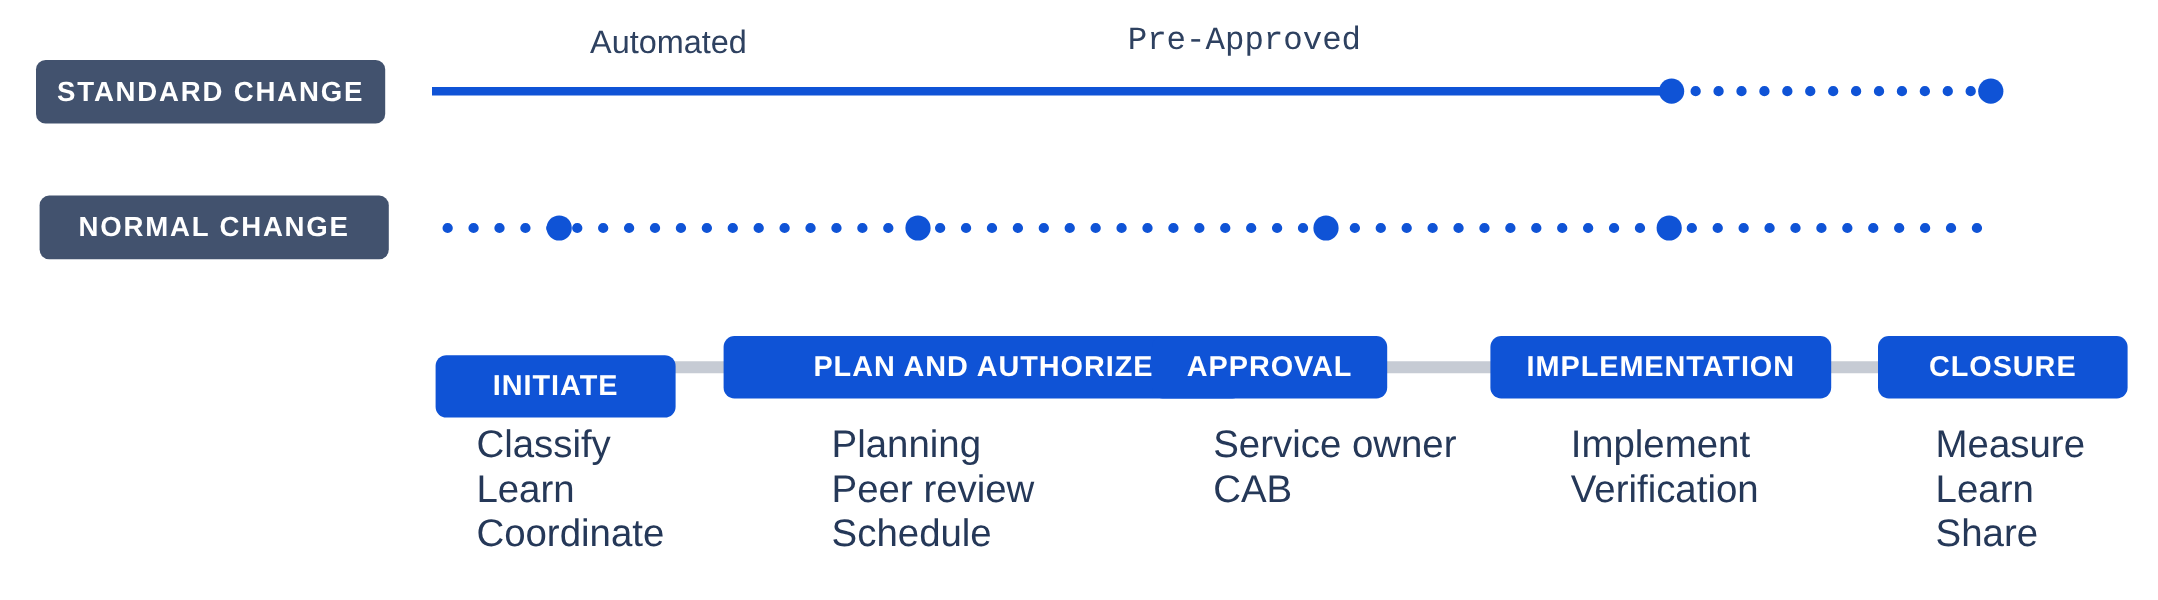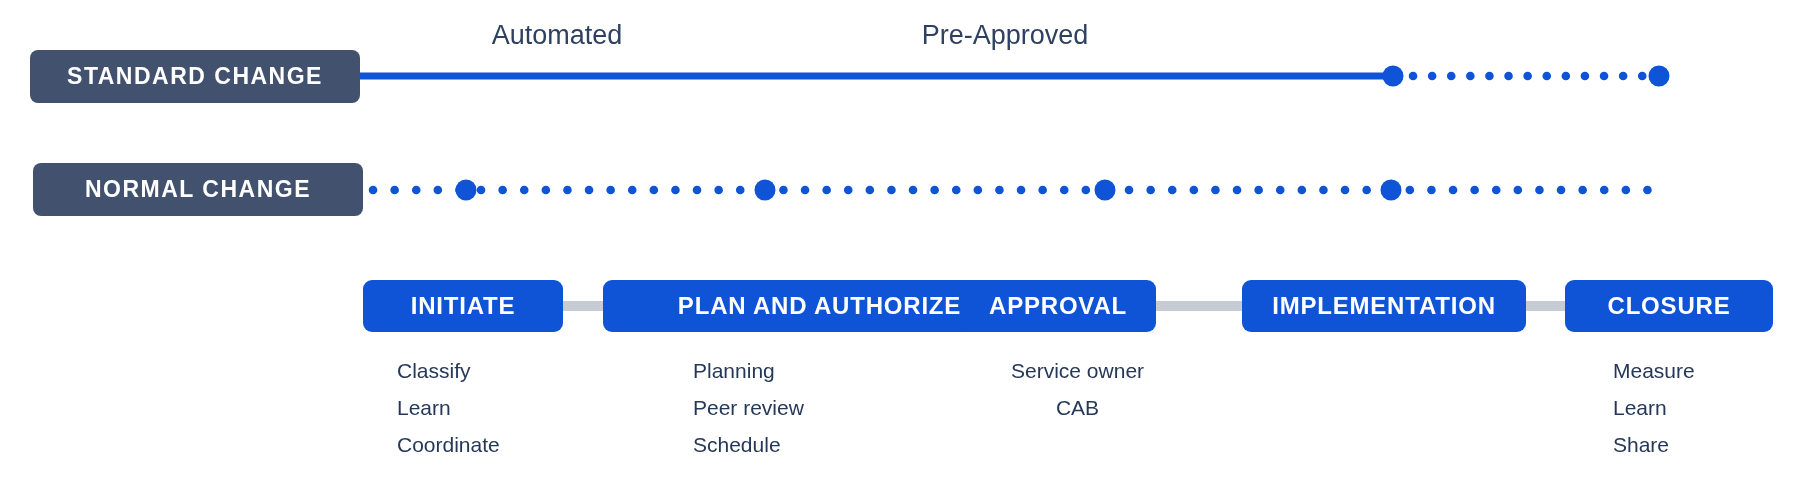--- a/index.html
+++ b/index.html
@@ -6,21 +6,21 @@
   .canvas {
     position: relative;
     width: 1798px;
     height: 500px;
     background: #ffffff;
     font-family: "Liberation Sans", sans-serif;
     overflow: hidden;
   }
   .track-badge {
     position: absolute;
-    width: 330px;
+    width: 291px;
     height: 53px;
     background: #42526E;
     border-radius: 8px;
     color: #ffffff;
     font-weight: 700;
     font-size: 23px;
     letter-spacing: 1.5px;
     display: flex;
     align-items: center;
     justify-content: center;
@@ -32,21 +32,21 @@
     position: absolute;
     top: 20px;
     width: 300px;
     text-align: center;
     color: #2E4160;
     font-size: 27px;
     font-weight: 400;
     white-space: nowrap;
   }
   .annotation-automated   { left: 407px; }
-  .annotation-preapproved { left: 855px; }
+  .annotation-preapproved { left: 887px; font-family: Liberation Mono, monospace; }
   .tracks-svg {
     position: absolute;
     left: 0; top: 0;
     width: 1798px;
     height: 500px;
     pointer-events: none;
   }
   .stage-connector {
     position: absolute;
     left: 463px;
@@ -66,38 +66,38 @@
     color: #ffffff;
     font-weight: 700;
     font-size: 24px;
     letter-spacing: 0.8px;
     display: flex;
     align-items: center;
     justify-content: center;
     white-space: nowrap;
     z-index: 2;
   }
-  .stage-0 { left: 363px;  width: 200px; }
+  .stage-0 { left: 363px;  width: 200px; margin-top: 16px; }
   .stage-1 { left: 603px;  width: 433px; }
   .stage-2 { left: 960px; width: 196px; }
   .stage-3 { left: 1242px; width: 284px; }
   .stage-4 { left: 1565px; width: 208px; }
   .activity-list {
     position: absolute;
     top: 352px;
     display: flex;
     flex-direction: column;
     color: #253858;
-    font-size: 21px;
+    font-size: 32px;
     line-height: 37px;
     white-space: nowrap;
   }
   .list-0 { left: 397px; }
   .list-1 { left: 693px; justify-content: center; }
-  .list-2 { left: 1011px; align-items: center; }
+  .list-2 { left: 1011px; }
   .list-3 { left: 1309px; }
   .list-4 { left: 1613px; justify-content: flex-end; }
 </style>
 </head>
 <body>
 
 <div class="canvas">
 
   <div class="track-badge badge-standard">STANDARD CHANGE</div>
   <div class="track-badge badge-normal">NORMAL CHANGE</div>
@@ -135,20 +135,22 @@
   <div class="activity-list list-1">
     <span>Planning</span>
     <span>Peer review</span>
     <span>Schedule</span>
   </div>
   <div class="activity-list list-2">
     <span>Service owner</span>
     <span>CAB</span>
   </div>
   <div class="activity-list list-3">
+    <span>Implement</span>
+    <span>Verification</span>
   </div>
   <div class="activity-list list-4">
     <span>Measure</span>
     <span>Learn</span>
     <span>Share</span>
   </div>
 
 </div>
 
 </body></html>

